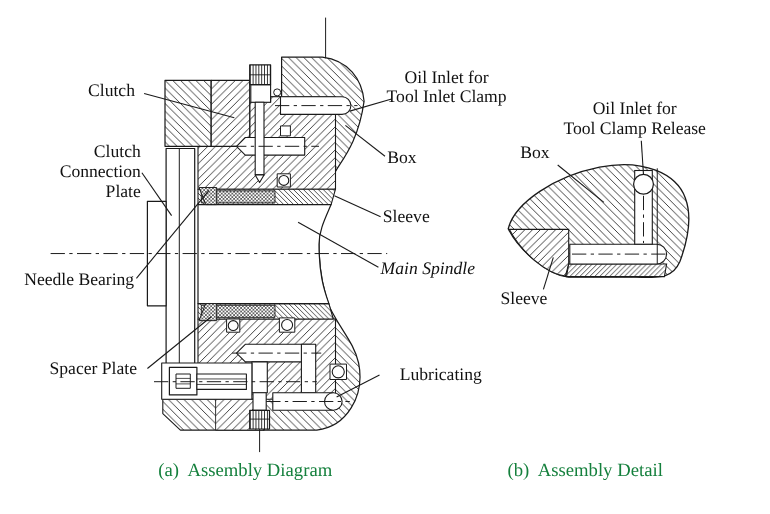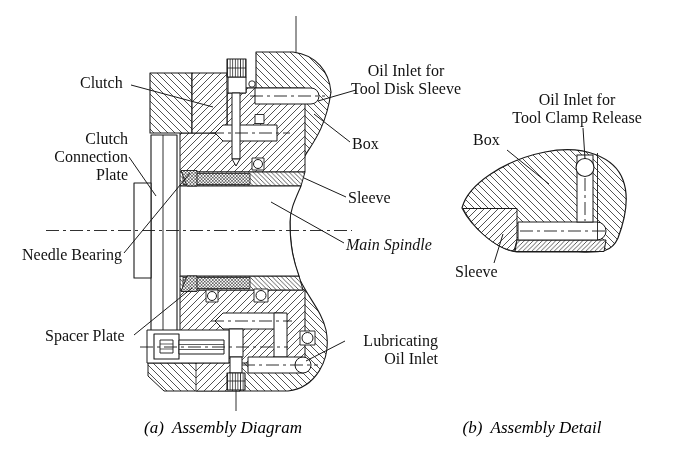--- a/index.html
+++ b/index.html
@@ -5,21 +5,21 @@
   html,body{margin:0;padding:0;background:#fff;}
   #stage{
     position:relative;width:700px;height:467px;background:#ffffff;
     font-family:"Liberation Serif","DejaVu Serif",serif;color:#111;
     overflow:hidden;
   }
   #drawing{position:absolute;left:0;top:0;}
   .lbl{position:absolute;font-size:16px;line-height:18px;color:#111;}
   .lbl.center{text-align:center;}
   .lbl.right{text-align:right;}
-  .caption{position:absolute;font-size:17px;text-align:center;white-space:pre;color:#000000;font-style:italic;}
+  .caption{position:absolute;font-size:17px;text-align:center;white-space:pre;color:#15803d;}
 </style>
 </head>
 <body>
 
 <div id="stage">
 
   <svg id="drawing" width="700" height="467" viewBox="0 0 700 467" xmlns="http://www.w3.org/2000/svg">
     <defs>
 
       <pattern id="pA" width="7" height="7" patternUnits="userSpaceOnUse">
@@ -177,32 +177,31 @@
     <div>Connection</div>
     <div>Plate</div>
   </div>
 
   <div class="lbl" style="left:22px;top:246px;">Needle Bearing</div>
 
   <div class="lbl" style="left:45px;top:327px;">Spacer Plate</div>
 
   <div class="lbl center" style="left:340px;top:62px;width:132px;">
     <div>Oil Inlet for</div>
-    <div>Tool Disk Sleeve</div>
+    <div>Tool Inlet Clamp</div>
   </div>
 
   <div class="lbl" style="left:352px;top:135px;">Box</div>
 
   <div class="lbl" style="left:348px;top:189px;">Sleeve</div>
 
   <div class="lbl" style="left:346px;top:236px;font-style:italic;">Main Spindle</div>
 
   <div class="lbl center" style="left:338px;top:332px;width:100px;text-align:right;">
     <div>Lubricating</div>
-    <div>Oil Inlet</div>
   </div>
 
   <div class="lbl center" style="left:506px;top:91px;width:142px;">
     <div>Oil Inlet for</div>
     <div>Tool Clamp Release</div>
   </div>
 
   <div class="lbl" style="left:473px;top:131px;">Box</div>
 
   <div class="lbl" style="left:455px;top:263px;">Sleeve</div>

